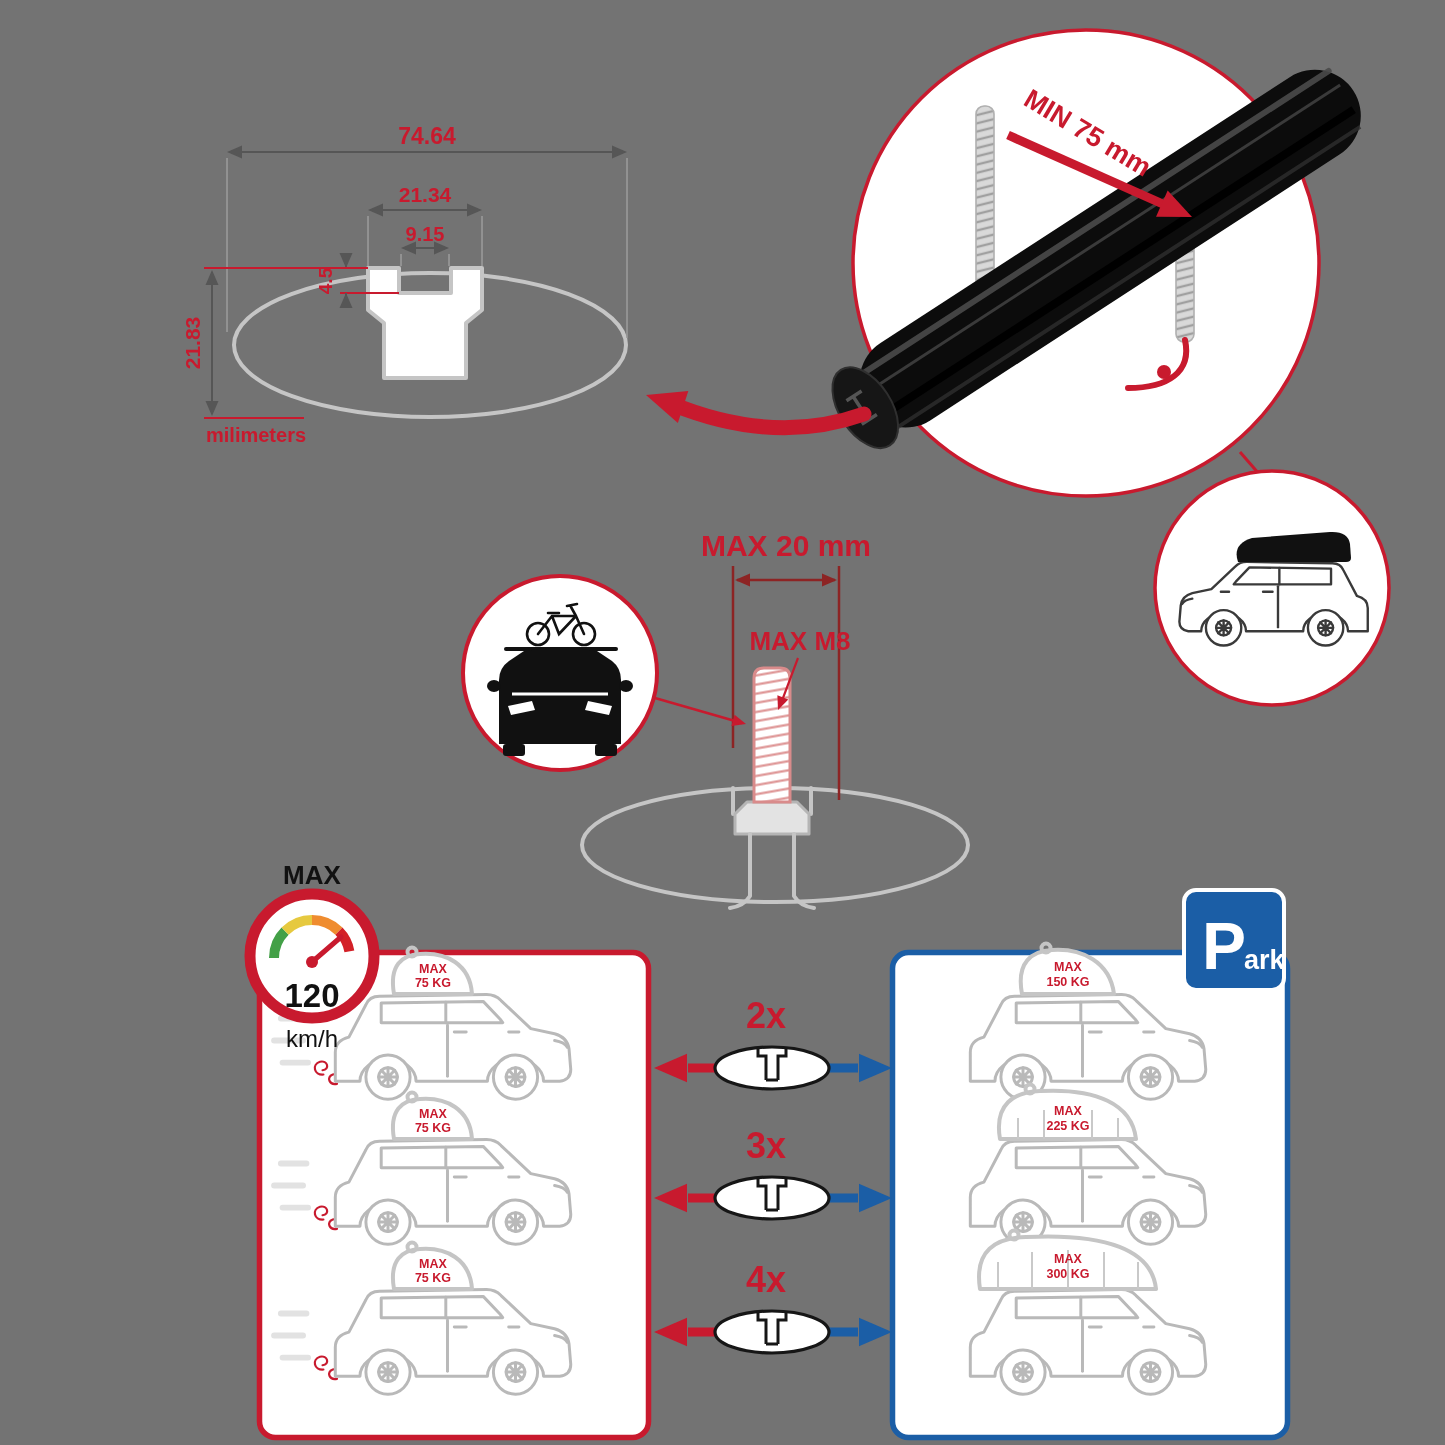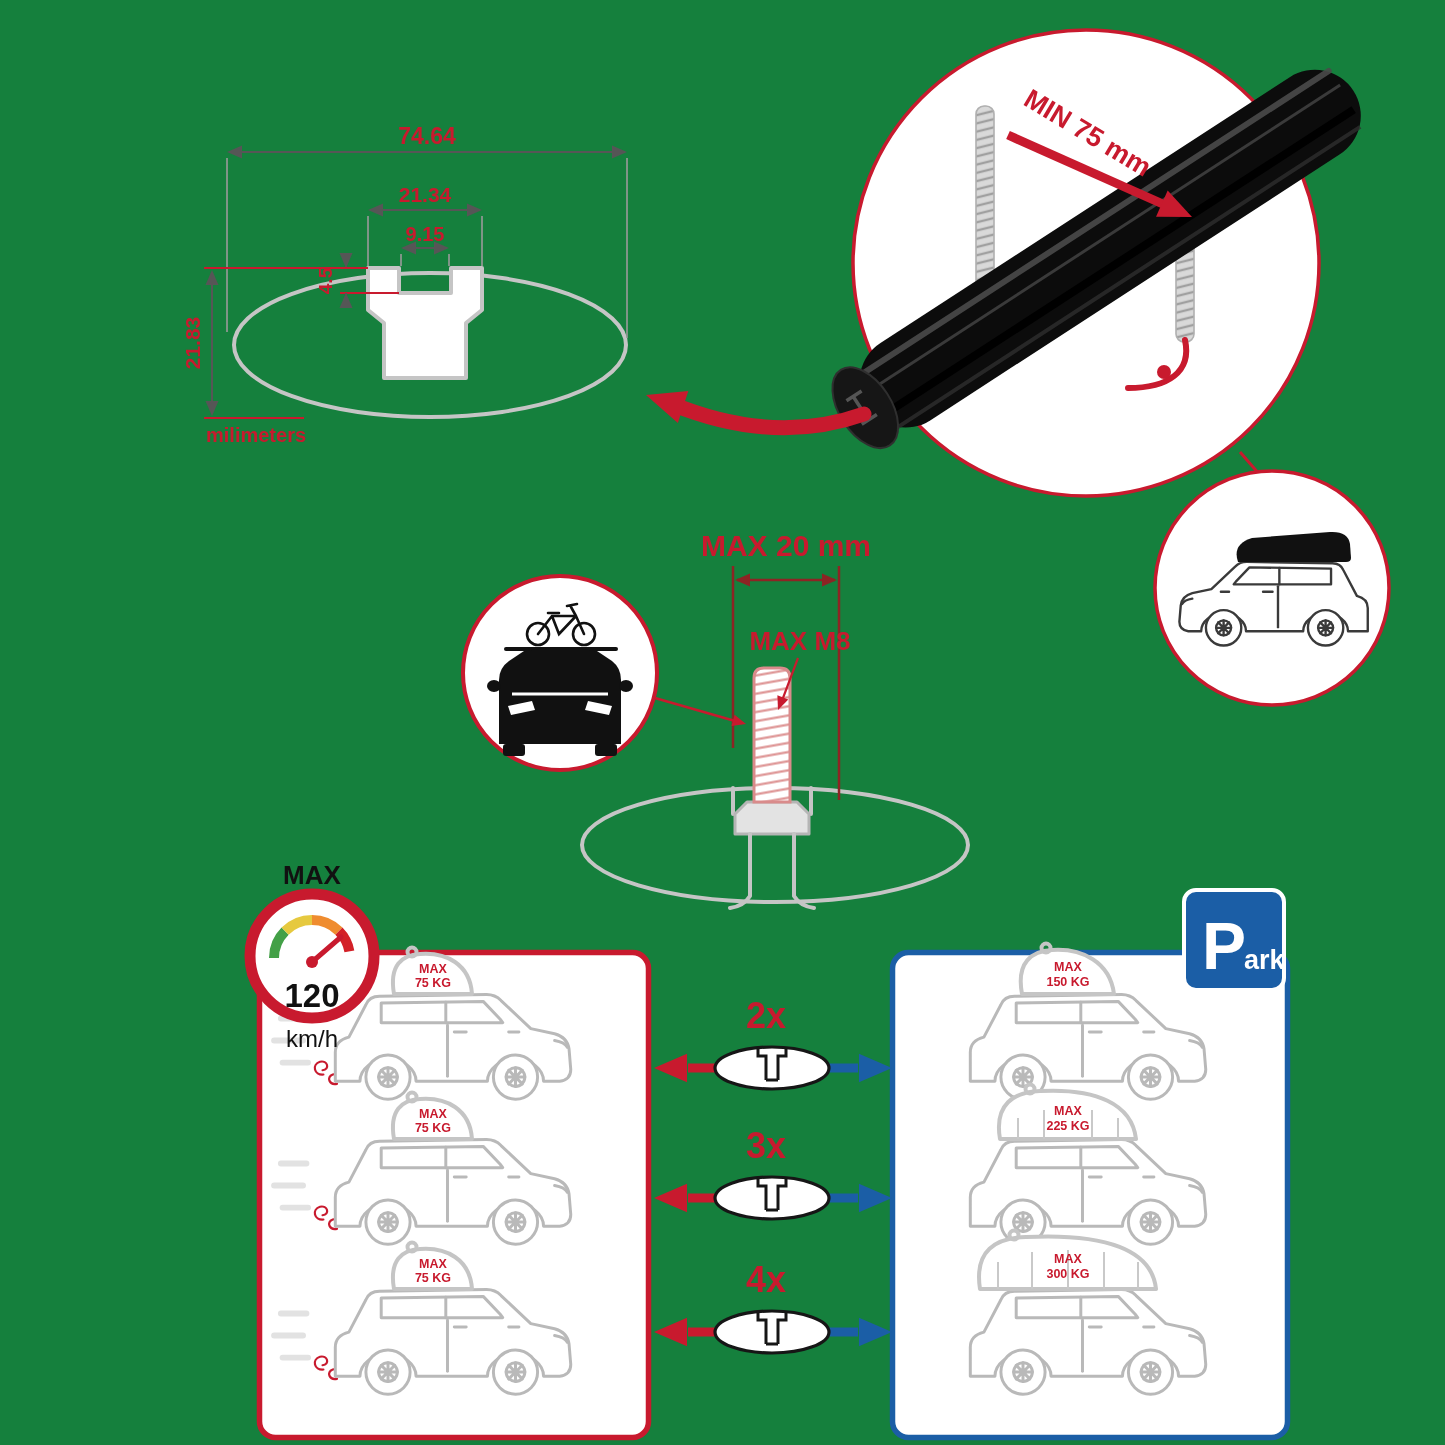--- a/index.html
+++ b/index.html
@@ -1,16 +1,16 @@
 <!DOCTYPE html>
 <html><head>
 <meta charset="utf-8">
 <style>
   html,body{margin:0;padding:0;background:#fff}
-  .stage{position:relative;width:1445px;height:1445px;background:#15803d;overflow:hidden}
+  .stage{position:relative;width:1445px;height:1445px;background:#737373;overflow:hidden}
   .stage > svg{position:absolute;left:0;top:0}
   svg text{font-family:"Liberation Sans","DejaVu Sans",sans-serif}
   .rt{fill:#c81a2e;font-weight:700}
   .bt{fill:#111;font-weight:700}
   .wt{fill:#fff;font-weight:700}
   .cargo-t{fill:#c81a2e;font-weight:700;font-size:12.5px}
   .dim{stroke:#565656;stroke-width:2;fill:none}
   .ext{stroke:#9a9a9a;stroke-width:1.6;fill:none}
   .redref{stroke:#c81a2e;stroke-width:1.8;fill:none}
   .grayart{stroke:#c5c5c5;stroke-width:4;fill:none;stroke-linecap:round;stroke-linejoin:round}

